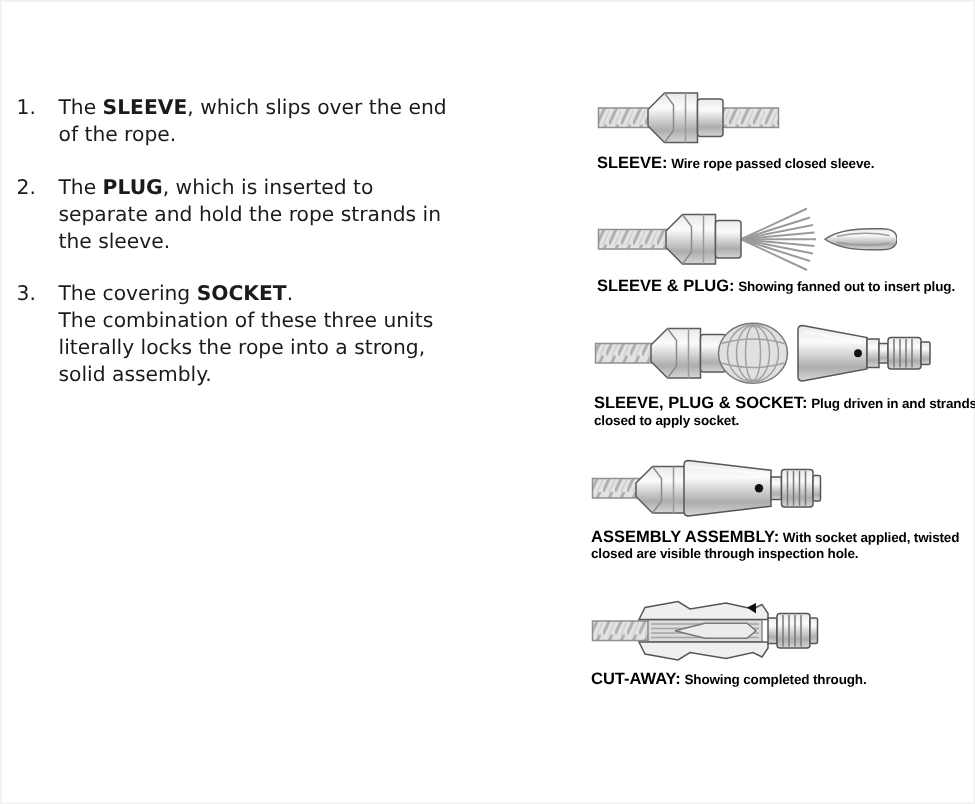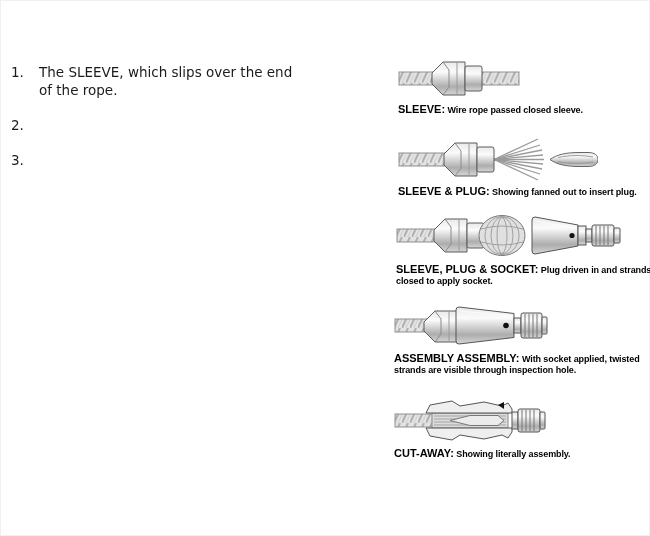--- a/index.html
+++ b/index.html
@@ -16,21 +16,21 @@
     box-sizing: border-box;
   }
   
   .list {
     position: absolute; left: 10px; top: 62px; width: 345px;
     color: #1b1b1b; font-size: 13.5px; line-height: 18px;
   }
   .list-item { display: flex; margin-bottom: 17px; }
   .num { width: 28px; flex: none; }
   .itext { white-space: pre-line; }
-  .kw { font-weight: normal; }
+  .kw { font-weight: bold; }
   
   .figure { position: absolute; }
   .figure svg { display: block; }
   .cap {
     font-family: "Liberation Sans", sans-serif;
     font-size: 9px; line-height: 11px; font-weight: bold;
     letter-spacing: -0.1px; color: #000;
     white-space: pre-line; width: 266px; margin-top: 3px;
   }
   .cap-label { font-size: 11px; letter-spacing: 0; }
@@ -43,24 +43,31 @@
   <div class="list">
 
     <div class="list-item">
       <div class="num">1.</div>
       <div class="itext"><span>The </span><span class="kw">SLEEVE</span><span>, which slips over the end
 of the rope.</span></div>
     </div>
 
     <div class="list-item">
       <div class="num">2.</div>
+      <div class="itext"><span>The </span><span class="kw">PLUG</span><span>, which is inserted to
+separate and hold the rope strands in
+the sleeve.</span></div>
     </div>
 
     <div class="list-item">
       <div class="num">3.</div>
+      <div class="itext"><span>The covering </span><span class="kw">SOCKET</span><span>.
+The combination of these three units
+literally locks the rope into a strong,
+solid assembly.</span></div>
     </div>
   </div>
 
   <div class="figure" style="left:397px; top:56px;">
     <svg width="122" height="44" viewBox="0 0 122 44">
       <defs>
         <linearGradient id="m1" x1="0" y1="0" x2="0" y2="1">
           <stop offset="0" stop-color="#e9e9e9"></stop>
             <stop offset="0.3" stop-color="#fbfbfb"></stop>
           <stop offset="0.75" stop-color="#adadad"></stop>
@@ -205,21 +212,21 @@
       <rect x="127" y="11" width="21" height="25" rx="2" fill="url(#m4)" stroke="#555"></rect>
       <g stroke="#777">
           <line x1="131" y1="12" x2="131" y2="35"></line>
           <line x1="135" y1="12" x2="135" y2="35"></line>
           <line x1="139" y1="12" x2="139" y2="35"></line>
           <line x1="143" y1="12" x2="143" y2="35"></line>
         </g>
       <rect x="148" y="15" width="5" height="17" rx="1" fill="url(#m4)" stroke="#555"></rect>
     </svg>
     <div class="cap"><span class="cap-label">ASSEMBLY ASSEMBLY:</span><span> With socket applied, twisted
-strands are visible through inspection hole.</span></div>
+closed are visible through inspection hole.</span></div>
   </div>
 
   <div class="figure" style="left:393px; top:396px;">
     <svg width="155" height="48" viewBox="0 0 155 48">
       <defs>
         <pattern id="r5" width="8" height="13" patternUnits="userSpaceOnUse">
           <rect width="8" height="13" fill="#e3e3e3"></rect>
           <path d="M0,13 L6,0" stroke="#b0b0b0" stroke-width="2" fill="none"></path>
           <path d="M4,13 L10,0" stroke="#cfcfcf" stroke-width="1" fill="none"></path>
         </pattern>
@@ -249,16 +256,16 @@
       <rect x="118" y="15" width="6" height="17" fill="url(#m5)" stroke="#555"></rect>
       <rect x="124" y="12" width="22" height="23" rx="2" fill="url(#m5)" stroke="#555"></rect>
       <g stroke="#777">
           <line x1="128" y1="13" x2="128" y2="34"></line>
           <line x1="132" y1="13" x2="132" y2="34"></line>
           <line x1="136" y1="13" x2="136" y2="34"></line>
           <line x1="140" y1="13" x2="140" y2="34"></line>
         </g>
       <rect x="146" y="15" width="5" height="17" rx="1" fill="url(#m5)" stroke="#555"></rect>
     </svg>
-    <div class="cap"><span class="cap-label">CUT-AWAY:</span><span> Showing literally assembly.</span></div>
+    <div class="cap"><span class="cap-label">CUT-AWAY:</span><span> Showing completed through.</span></div>
   </div>
 
 </div>
 
 </body></html>

